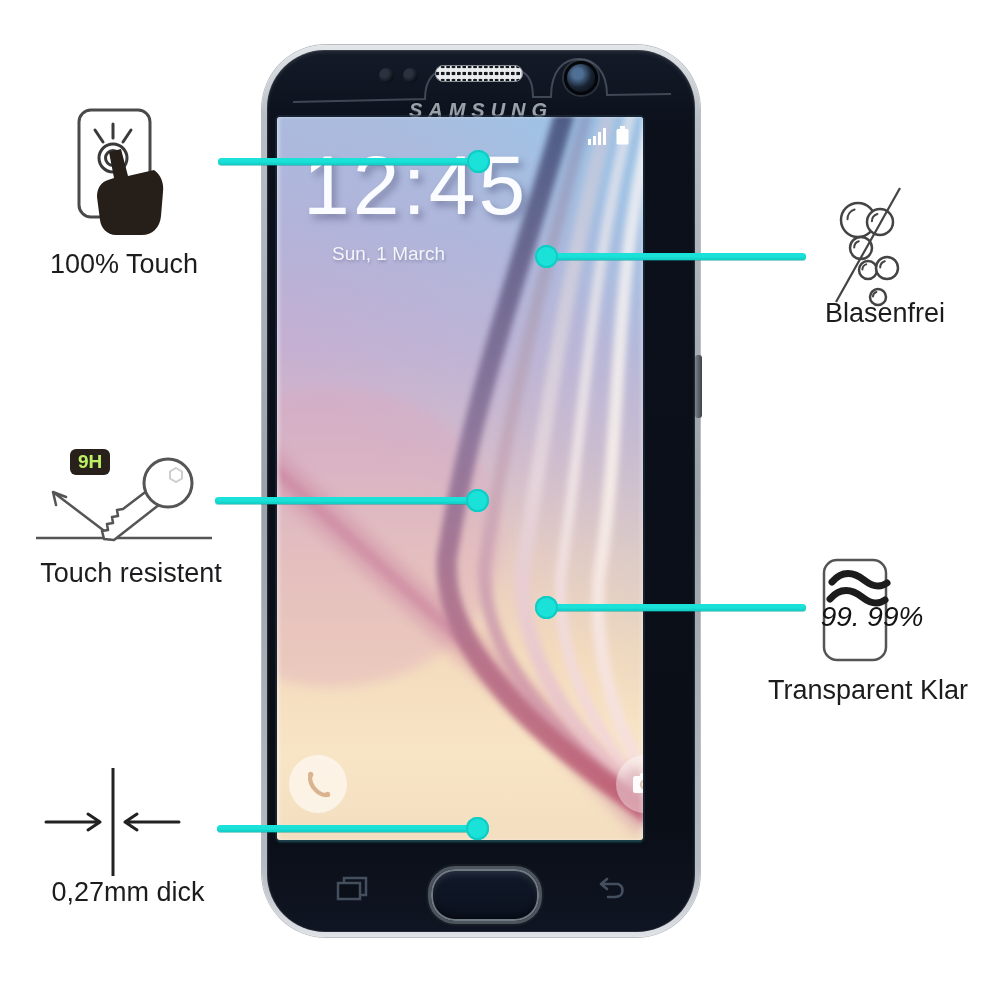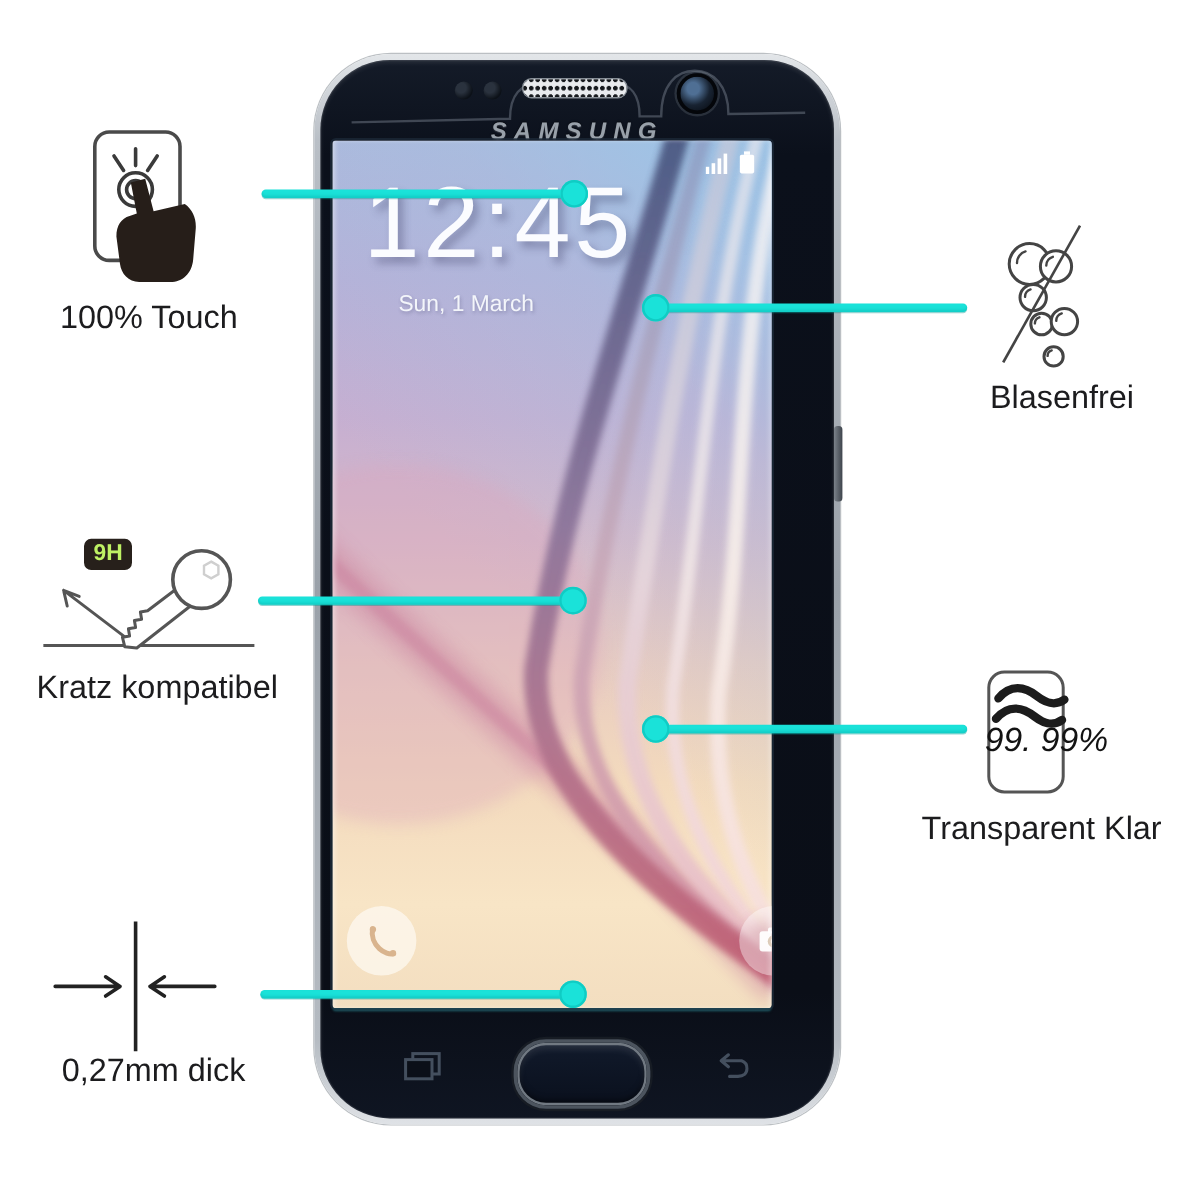--- a/index.html
+++ b/index.html
@@ -232,31 +232,31 @@
     <circle cx="61" cy="88" r="11" fill="#fff" stroke="#444" stroke-width="2.5"></circle>
     <circle cx="52" cy="117" r="8" fill="#fff" stroke="#444" stroke-width="2.5"></circle>
     <path d="M28.6,29.5 A10 10 0 0 0 21.5,39.2" fill="none" stroke="#444" stroke-width="2" stroke-linecap="round"></path>
     <path d="M51.4,34 A7.8 7.8 0 0 0 45.9,41.3" fill="none" stroke="#444" stroke-width="2" stroke-linecap="round"></path>
     <path d="M32.8,61.2 A6.6 6.6 0 0 0 28.2,67.4" fill="none" stroke="#444" stroke-width="2" stroke-linecap="round"></path>
     <path d="M40.2,84.4 A5.4 5.4 0 0 0 36.4,89.5" fill="none" stroke="#444" stroke-width="2" stroke-linecap="round"></path>
     <path d="M58.8,81.2 A6.6 6.6 0 0 0 54.2,87.4" fill="none" stroke="#444" stroke-width="2" stroke-linecap="round"></path>
     <path d="M50.4,112 A4.8 4.8 0 0 0 47,116.6" fill="none" stroke="#444" stroke-width="2" stroke-linecap="round"></path>
     <path d="M74,8 L10,122" stroke="#444" stroke-width="2.2" fill="none"></path>
   </svg>
-  <div class="feature-label" style="left:780px;top:315px;width:210px;">Blasenfrei</div>
+  <div class="feature-label" style="left:780px;top:297px;width:210px;">Blasenfrei</div>
 
   <svg class="icon-svg" style="left:36px;top:438px;" width="180" height="108" viewBox="0 0 180 108">
     <path d="M0,100 L176,100" stroke="#555" stroke-width="2.5"></path>
     <path d="M71,95 L17,54 M17,54 L20,67 M17,54 L30,59" fill="none" stroke="#555" stroke-width="2.5" stroke-linecap="round"></path>
     <path d="M 112,52 L 124,66 L 78,102 L 68,101 L 66,93 L 72,92 L 71,86 L 77,85 L 76,79 L 82,78 L 81,72 L 87,71 Z" fill="#fff" stroke="#555" stroke-width="2.5" stroke-linejoin="round"></path>
     <circle cx="132" cy="45" r="24" fill="#fff" stroke="#555" stroke-width="3"></circle>
     <polygon points="140,30 146,33.5 146,40.5 140,44 134,40.5 134,33.5" fill="none" stroke="#cfcfcf" stroke-width="2"></polygon>
   </svg>
   <div class="badge-9h">9H</div>
-  <div class="feature-label" style="left:23px;top:557px;width:216px;">Kratz kompatibel</div>
+  <div class="feature-label" style="left:23px;top:557px;width:216px;">Touch resistent</div>
 
   <svg class="icon-svg" style="left:818px;top:556px;" width="88" height="112" viewBox="0 0 88 112">
     <rect x="6" y="4" width="62" height="100" rx="13" fill="#fff" stroke="#555" stroke-width="2.5"></rect>
     <path d="M14,26 C24,14 36,16 46,24 C55,31 62,32 69,27" fill="none" stroke="#1c1c1c" stroke-width="7" stroke-linecap="round"></path>
     <path d="M12,43 C22,31 34,33 44,41 C53,48 60,49 67,44" fill="none" stroke="#1c1c1c" stroke-width="7" stroke-linecap="round"></path>
   </svg>
   <div class="feature-label" style="left:816px;top:601px;width:112px;font-size:28px;color:#131313;font-style:italic;">99. 99%</div>
   <div class="feature-label" style="left:740px;top:674px;width:256px;">Transparent Klar</div>
 
   <svg class="icon-svg" style="left:34px;top:752px;" width="170" height="130" viewBox="0 0 170 130">

